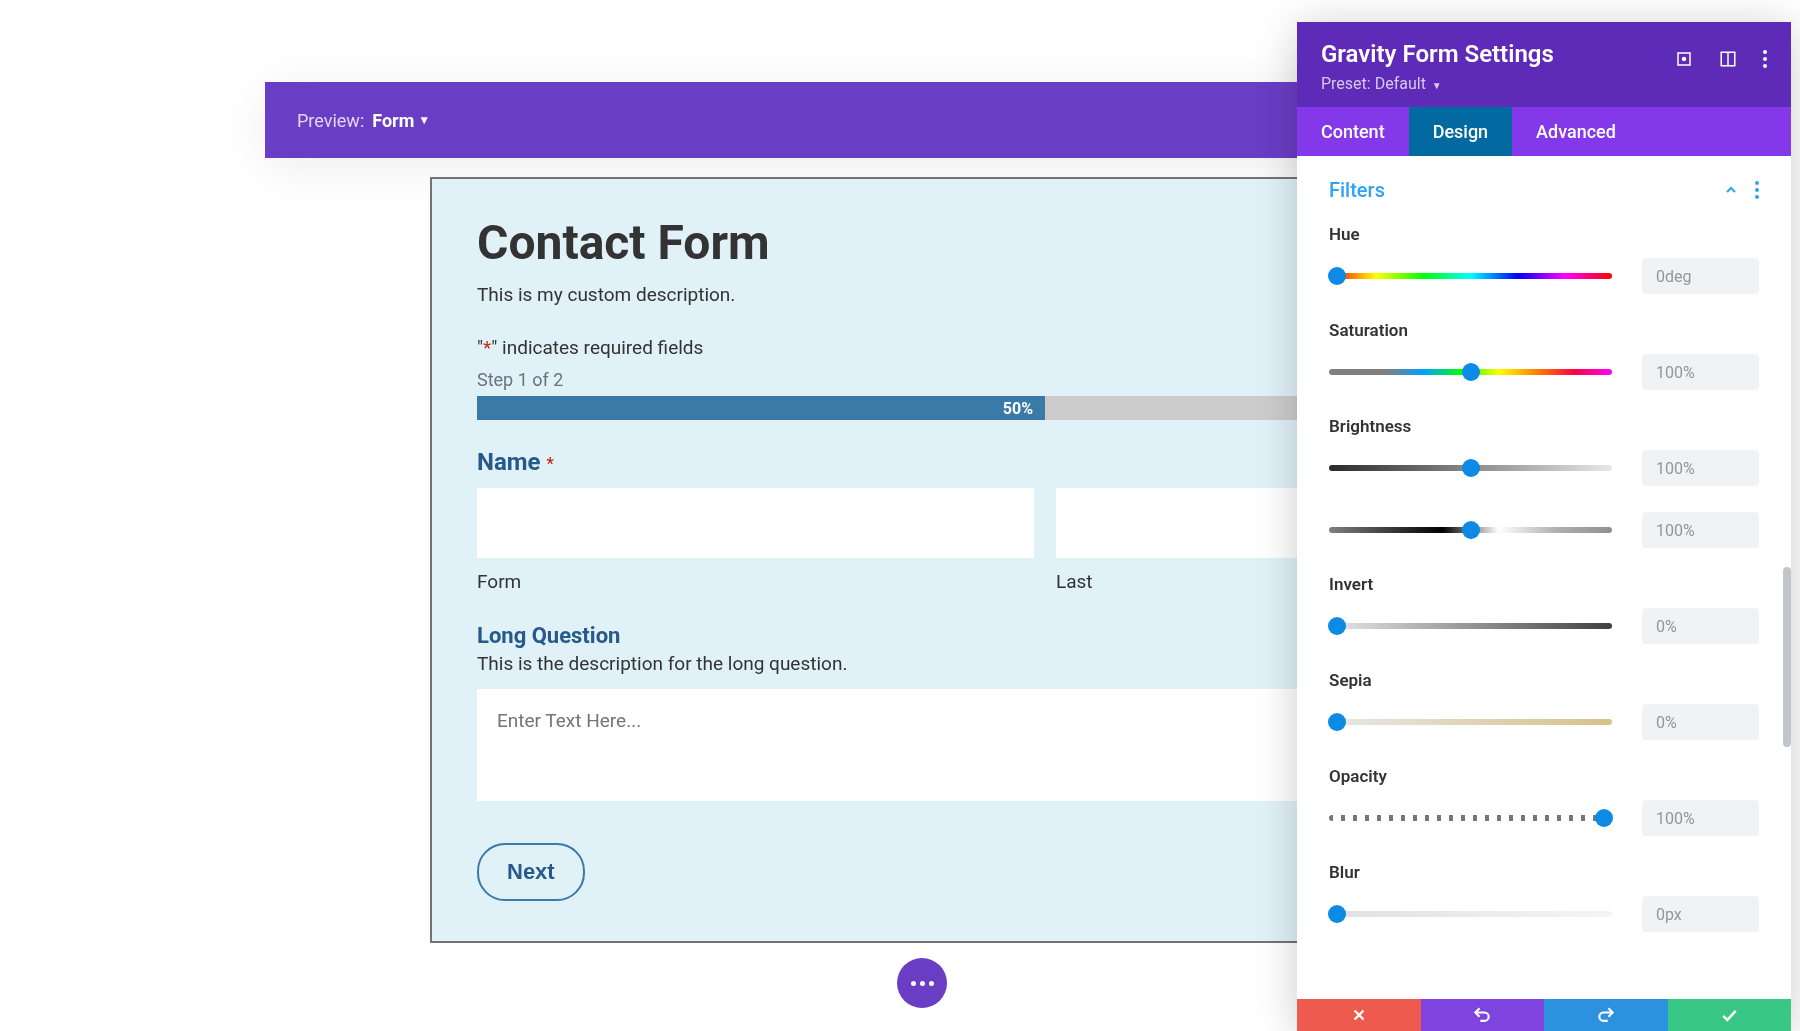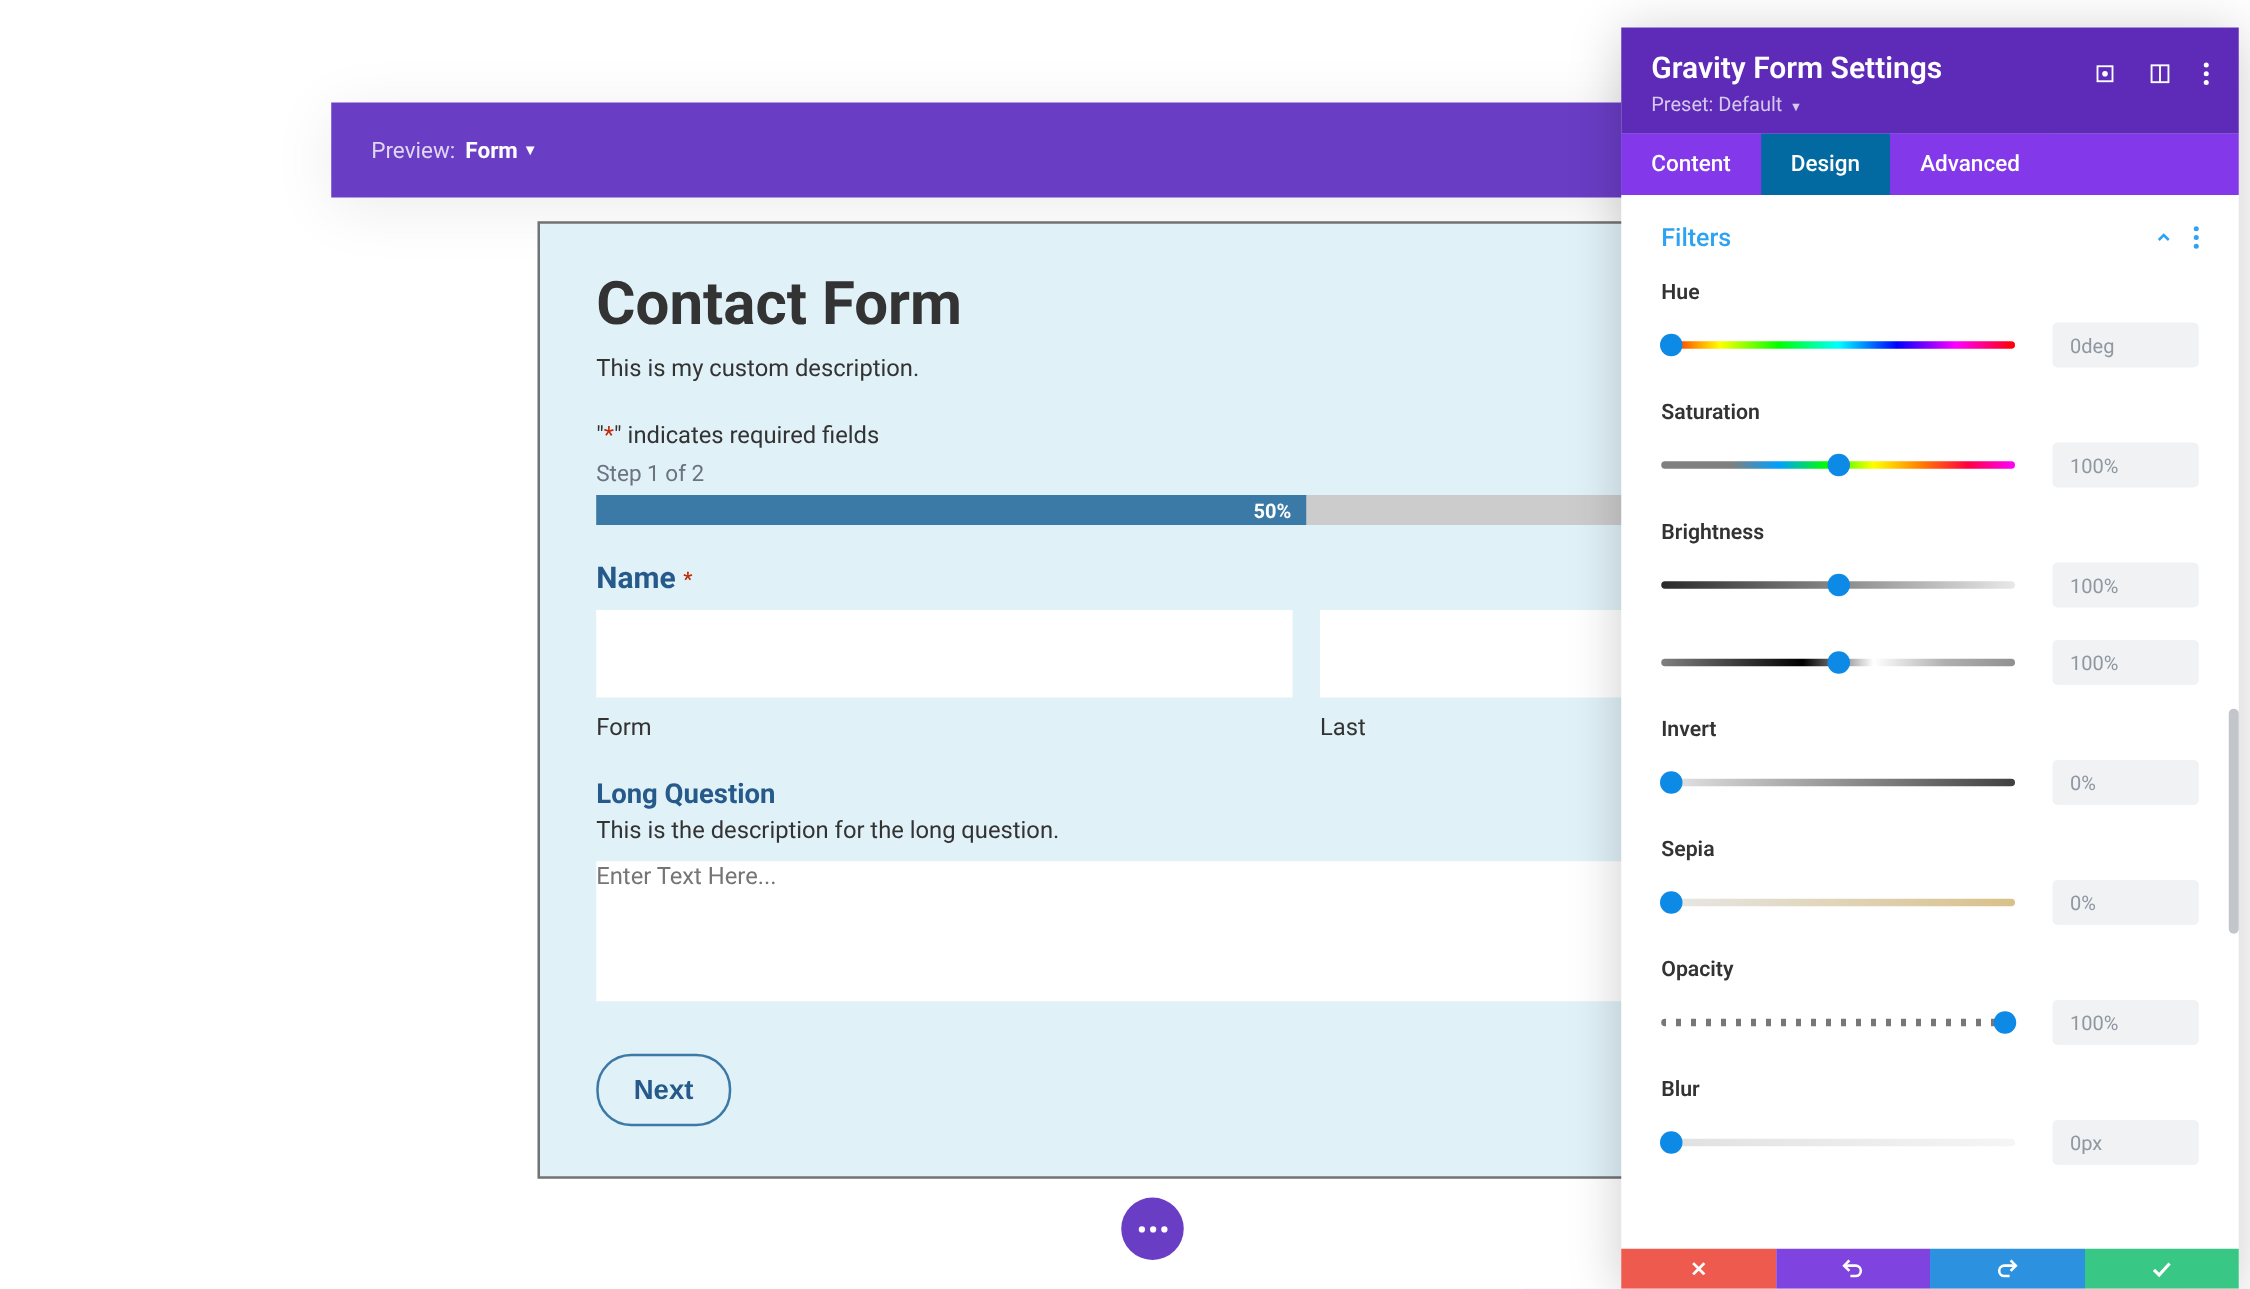--- a/index.html
+++ b/index.html
@@ -136,20 +136,21 @@
     .long-q-desc {
       font-size: 19px;
       color: #333;
       margin-bottom: 14px;
     }
     .textarea {
       width: 100%;
       height: 112px;
       background: #fff;
       border: none;
+      padding: 20px;
       font-size: 19px;
       color: #999;
       resize: none;
       font-family: inherit;
     }
     .next-btn {
       margin-top: 38px;
       padding: 14px 28px;
       border: 2px solid #3b79a6;
       border-radius: 28px;

